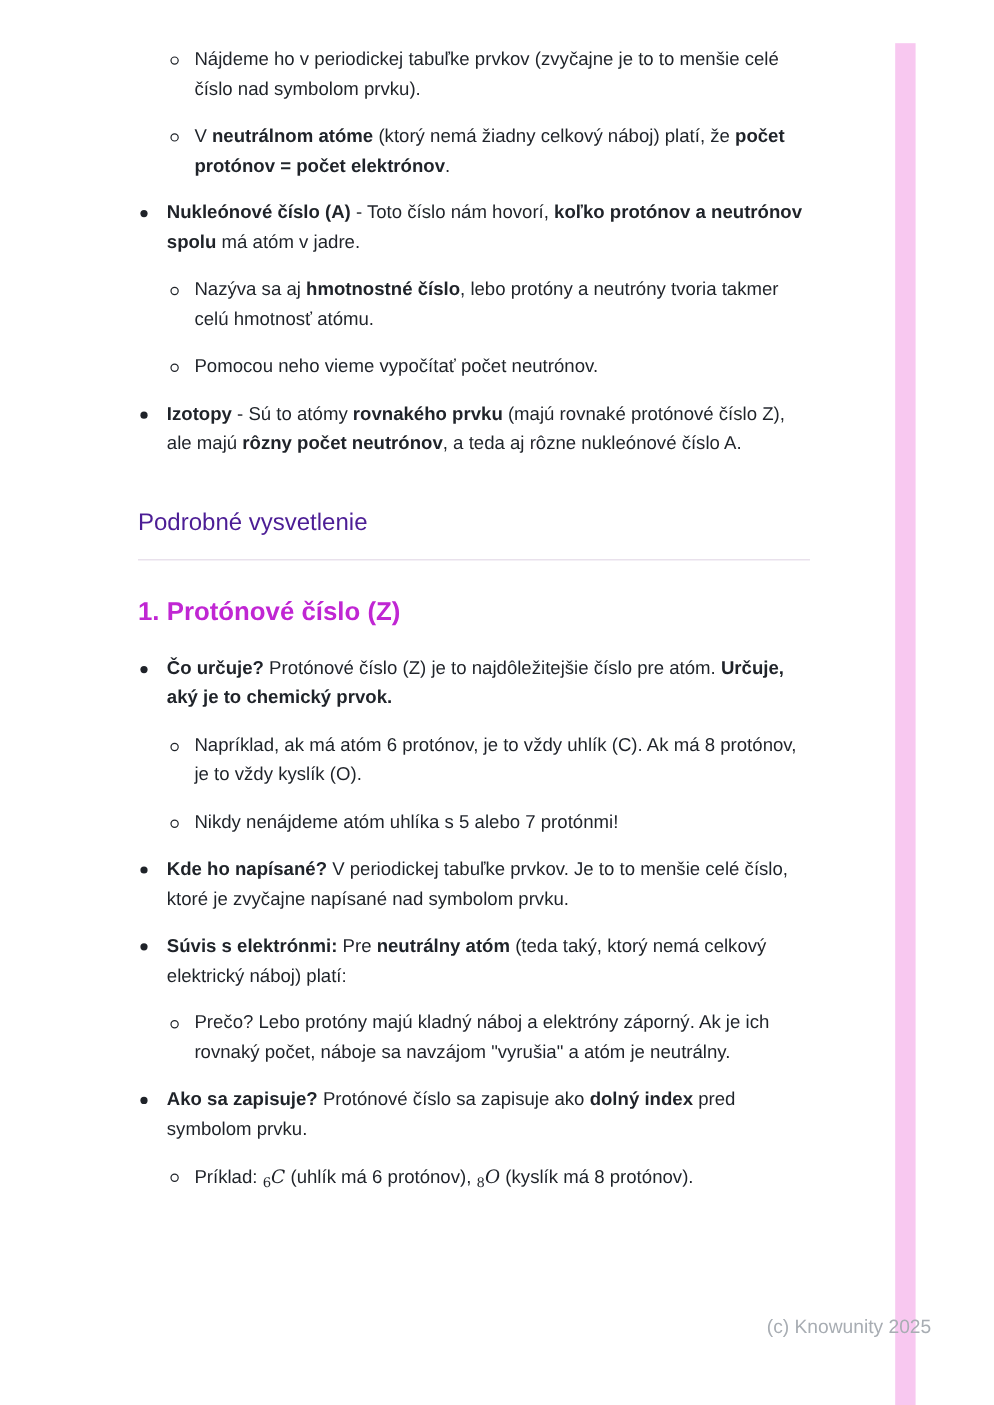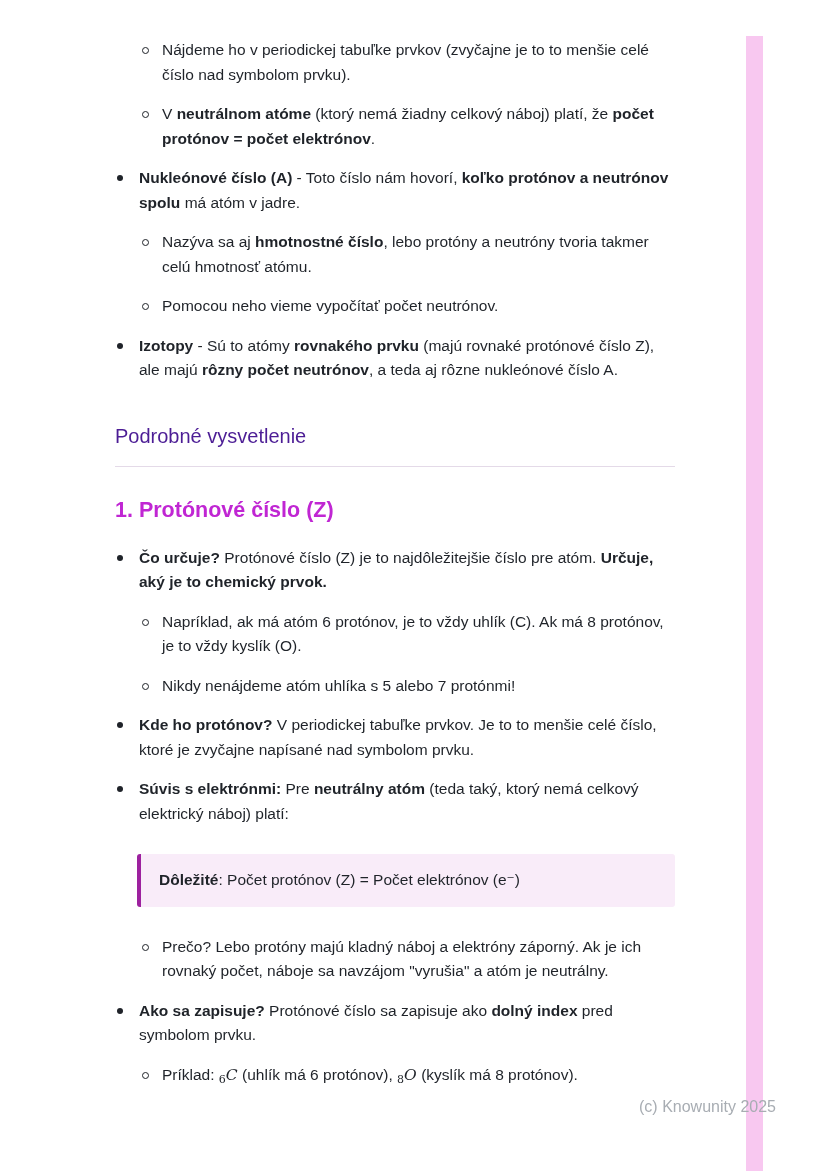--- a/index.html
+++ b/index.html
@@ -132,31 +132,28 @@
       <div class="txt"><span>Napríklad, ak má atóm 6 protónov, je to vždy uhlík (C). Ak má 8 protónov, je to vždy kyslík (O).</span></div>
     </div>
 
     <div class="li li2">
       <span class="mk ring"></span>
       <div class="txt"><span>Nikdy nenájdeme atóm uhlíka s 5 alebo 7 protónmi!</span></div>
     </div>
 
     <div class="li g">
       <span class="mk dot"></span>
-      <div class="txt"><span class="b">Kde ho protónov?</span><span> V periodickej tabuľke prvkov. Je to to menšie celé číslo, ktoré je zvyčajne napísané nad symbolom prvku.</span></div>
+      <div class="txt"><span class="b">Kde ho napísané?</span><span> V periodickej tabuľke prvkov. Je to to menšie celé číslo, ktoré je zvyčajne napísané nad symbolom prvku.</span></div>
     </div>
 
     <div class="li g">
       <span class="mk dot"></span>
       <div class="txt"><span class="b">Súvis s elektrónmi:</span><span> Pre </span><span class="b">neutrálny atóm</span><span> (teda taký, ktorý nemá celkový elektrický náboj) platí:</span></div>
     </div>
 
-    <div class="callout">
-      <div class="txt"><span class="b">Dôležité</span><span>: Počet protónov (Z) = Počet elektrónov (e⁻)</span></div>
-    </div>
 
     <div class="li li2">
       <span class="mk ring"></span>
       <div class="txt"><span>Prečo? Lebo protóny majú kladný náboj a elektróny záporný. Ak je ich rovnaký počet, náboje sa navzájom "vyrušia" a atóm je neutrálny.</span></div>
     </div>
 
     <div class="li g">
       <span class="mk dot"></span>
       <div class="txt"><span class="b">Ako sa zapisuje?</span><span> Protónové číslo sa zapisuje ako </span><span class="b">dolný index</span><span> pred symbolom prvku.</span></div>
     </div>

